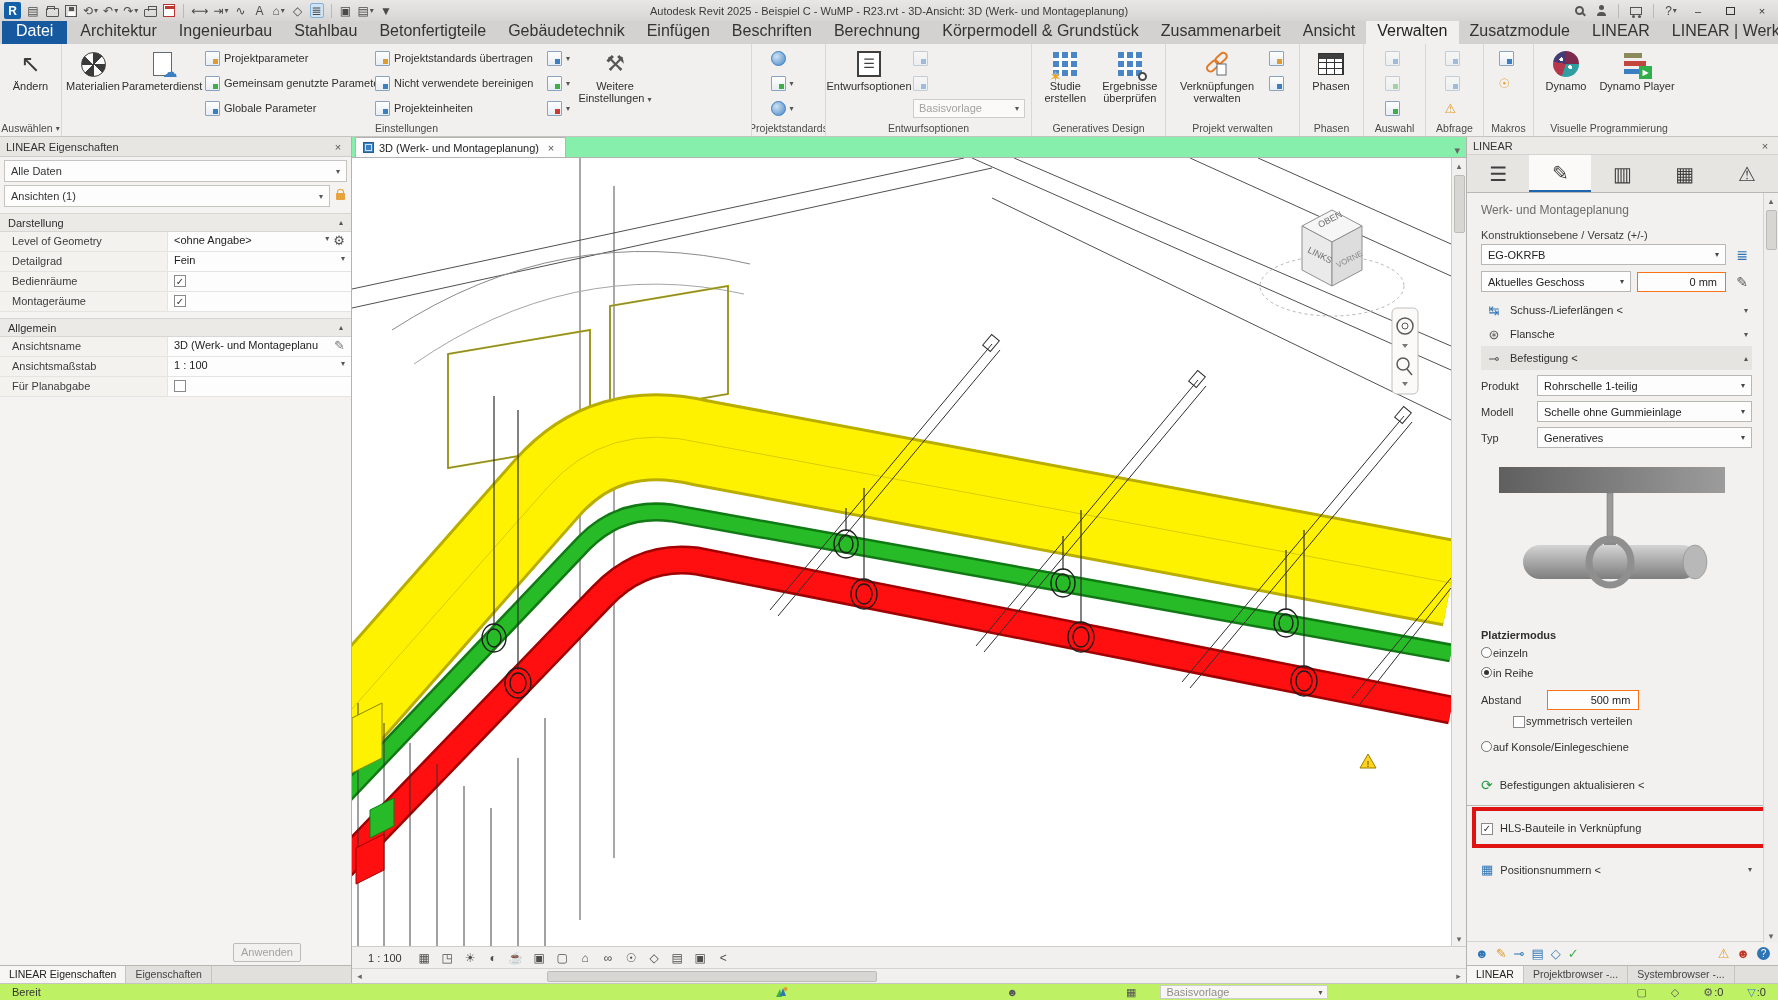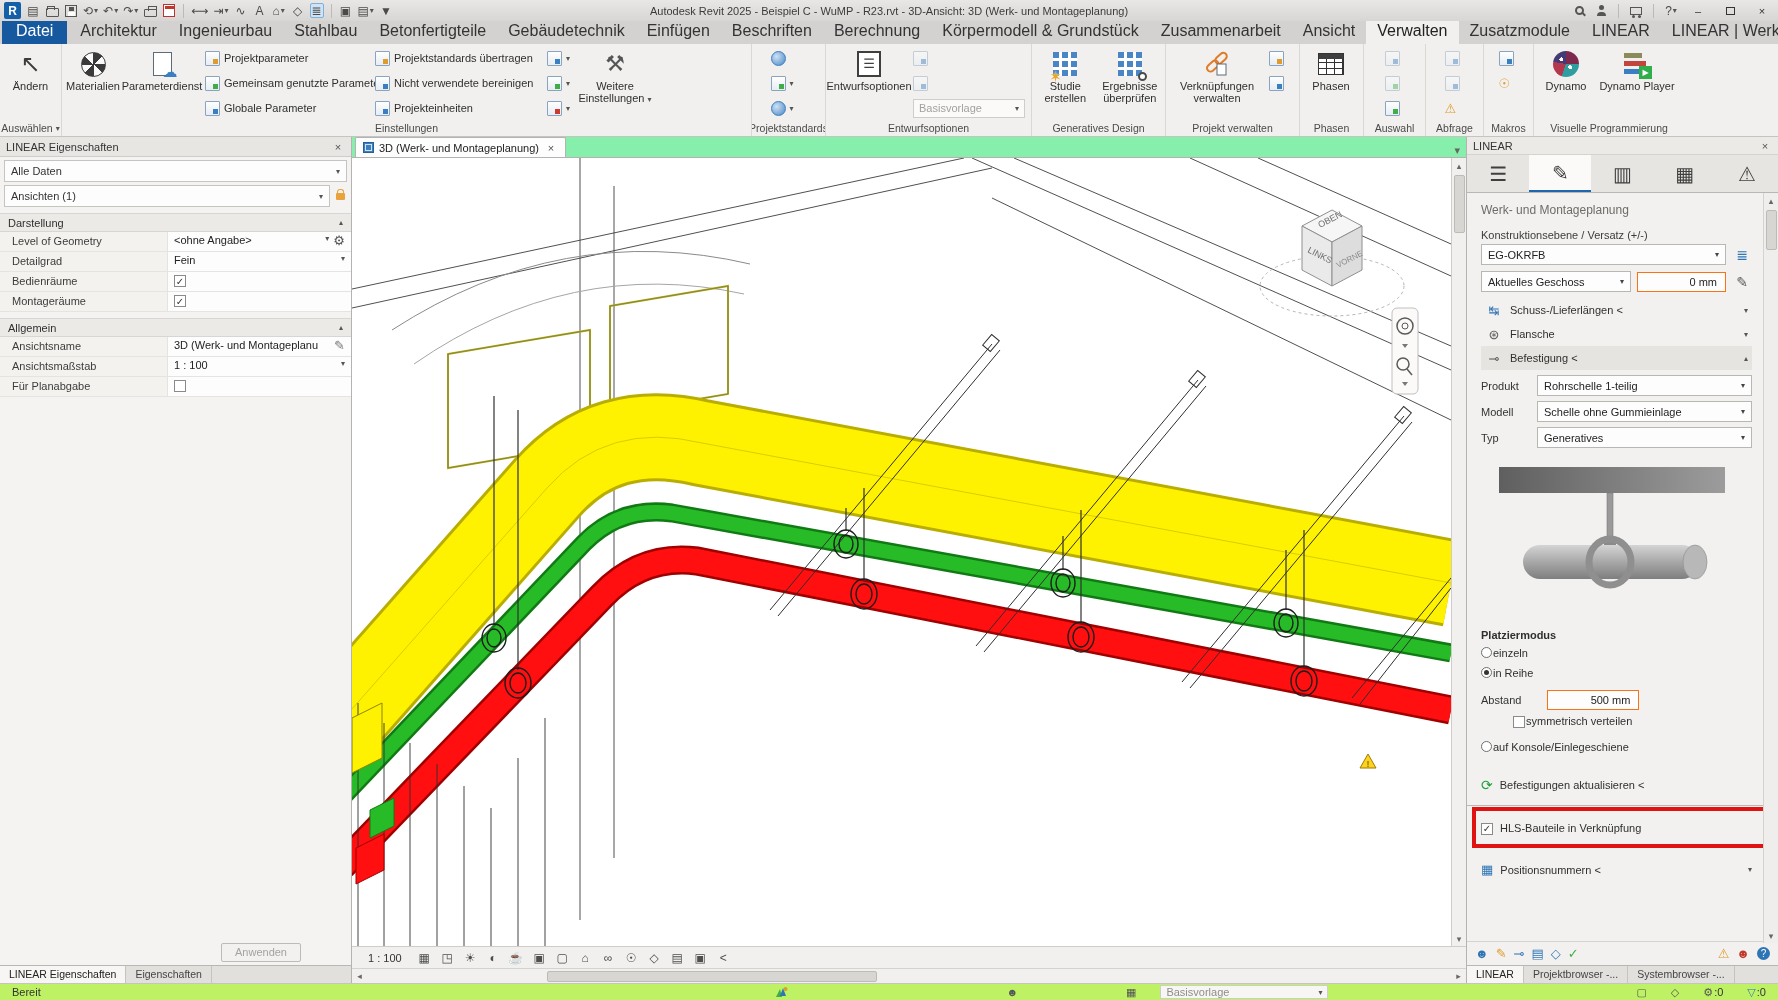--- a/index.html
+++ b/index.html
@@ -79,21 +79,21 @@
 .i-lock:before{content:"";position:absolute;top:-4px;left:1px;width:5px;height:4px;border:1.5px solid #e8a33d;border-bottom:none;border-radius:3px 3px 0 0}
 .psec{height:19px;background:#eceae7;border-bottom:1px solid #d8d6d3;border-top:1px solid #d8d6d3;display:flex;align-items:center;padding:0 8px;color:#2f2f2f;margin-top:6px}
 .psec .t{flex:1}
 .prow{display:flex;height:20px;border-bottom:1px solid #e6e4e1;background:#fdfdfd}
 .plabel{width:168px;padding:3px 4px 0 12px;background:#f3f2ef;border-right:1px solid #e6e4e1;color:#3c3c3c;white-space:nowrap;overflow:hidden}
 .pval{flex:1;padding:2px 6px 0;display:flex;align-items:flex-start;gap:4px;white-space:nowrap;overflow:hidden;color:#222}
 .pval .t{flex:1;overflow:hidden}
 .cb{width:12px;height:12px;border:1px solid #8a8a8a;background:#fff;display:inline-flex;align-items:center;justify-content:center;font-size:10px;color:#333;margin-top:1px}
 .lp-fill{flex:1}
 .applyrow{height:26px;display:flex;justify-content:flex-end;padding-right:50px;align-items:center}
-.applybtn{width:80px;height:19px;border:1px solid #bdbbb8;background:#f2f1ef;color:#a4a2a0;font-size:11px;border-radius:2px;text-align:center;line-height:17px}
+.applybtn{width:68px;height:19px;border:1px solid #bdbbb8;background:#f2f1ef;color:#a4a2a0;font-size:11px;border-radius:2px;text-align:center;line-height:17px}
 .paneltabs{height:18px;display:flex;border-top:1px solid #b9b7b4;background:#e2e0dd}
 .ptab{padding:2px 9px 0;border-right:1px solid #c6c4c1;color:#444;white-space:nowrap;font-size:10.5px}
 .ptab.active{background:#f7f6f4;color:#222}
 
 .center{flex:1;display:flex;flex-direction:column;min-width:0;background:#e9e8e6}
 .doctabs{height:21px;background:#86efac;display:flex;align-items:flex-end;border-bottom:1px solid #b5b3b1;padding-left:3px}
 .doctab{height:20px;background:#fdfdfd;border:1px solid #b5b3b1;border-bottom:none;display:flex;align-items:center;gap:5px;padding:0 7px;font-size:11px;color:#222;border-radius:2px 2px 0 0}
 .doccube{width:11px;height:11px;background:#3a7fc1;box-shadow:inset 0 0 0 1px #2a5f94;position:relative}
 .doccube:after{content:"";position:absolute;inset:2px;border:1px solid #cfe3f5}
 .viewwrap{flex:1;display:flex;min-height:0}

